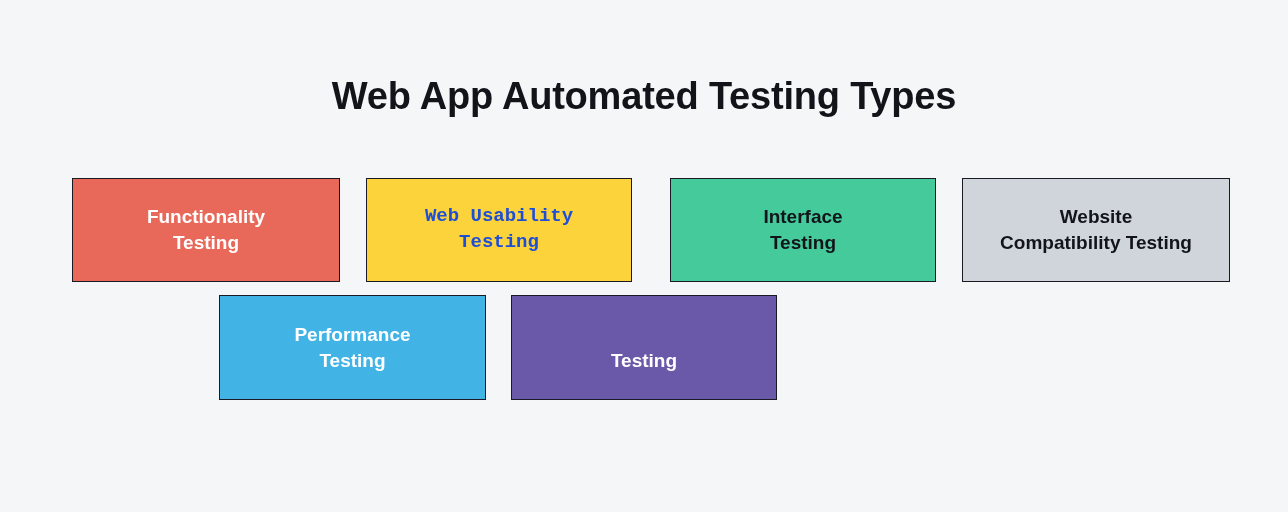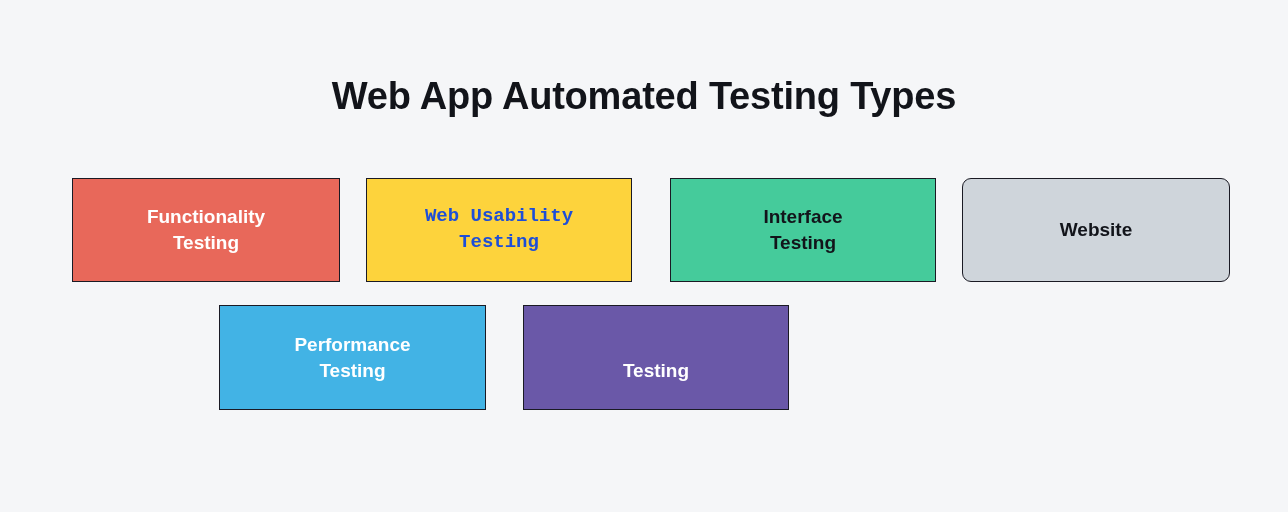--- a/index.html
+++ b/index.html
@@ -42,23 +42,23 @@
     align-items: flex-start;
   }
 
   #row-1 {
     top: 178px;
     left: 72px;
     gap: 26px;
   }
 
   #row-2 {
-    top: 305px;
+    top: 295px;
     left: 219px;
-    gap: 37px;
+    gap: 25px;
   }
 
   .type-card {
     box-sizing: border-box;
     border: 1.5px solid #1a1a24;
     display: flex;
     align-items: center;
     justify-content: center;
     text-align: center;
     font-size: 19px;
@@ -76,21 +76,21 @@
   }
 
   .card-label {
     display: block;
   }
 
   
   .w-functionality   { width: 268px; }
   .w-usability       { width: 266px; }
   .w-interface       { width: 266px; }
-  .w-compatibility   { width: 268px; border-radius: 9px; }
+  .w-compatibility   { width: 268px; }
   .w-performance     { width: 267px; }
   .w-accessibility   { width: 266px; }
   .w-security        { width: 268px; }
 </style>
 </head>
 <body style="background: rgb(245, 246, 248);">
 
 <div id="infographic">
 
   <div id="page-title" style="color: rgb(18, 20, 26);">Web App Automated Testing Types</div>
@@ -114,20 +114,21 @@
     <div class="type-card w-interface" style="background: rgb(69, 203, 155); color: rgb(18, 20, 26); border-color: rgb(26, 26, 36); margin-left: 12px;">
       <span class="card-label">
         <span>Interface</span><br>
         <span>Testing</span>
       </span>
     </div>
 
     <div class="type-card w-compatibility" style="background: rgb(207, 213, 219); color: rgb(18, 20, 26); border-color: rgb(26, 26, 36);">
       <span class="card-label">
         <span>Website</span><br>
+        <span>Compatibility Testing</span>
       </span>
     </div>
 
   </div>
 
   <div class="row" id="row-2">
 
     <div class="type-card w-performance" style="background: rgb(66, 179, 229); color: rgb(255, 255, 255); border-color: rgb(26, 26, 36);">
       <span class="card-label">
         <span>Performance</span><br>

